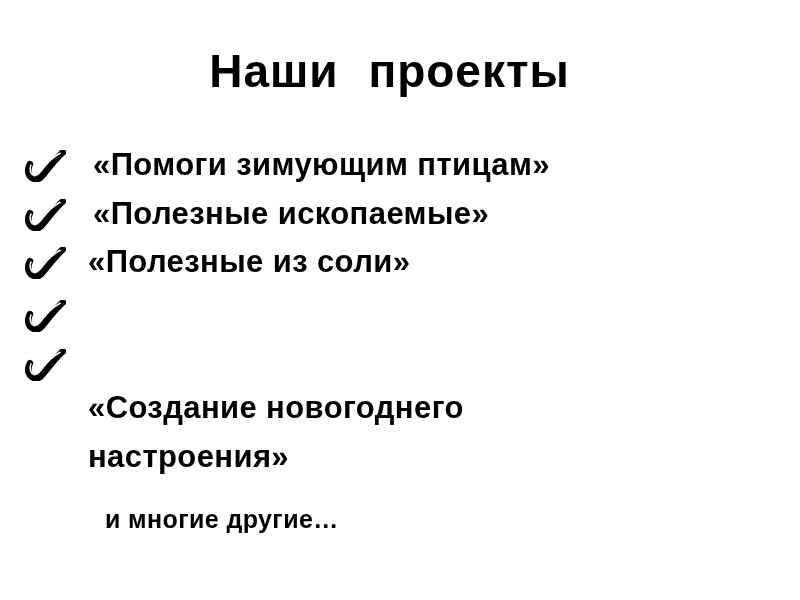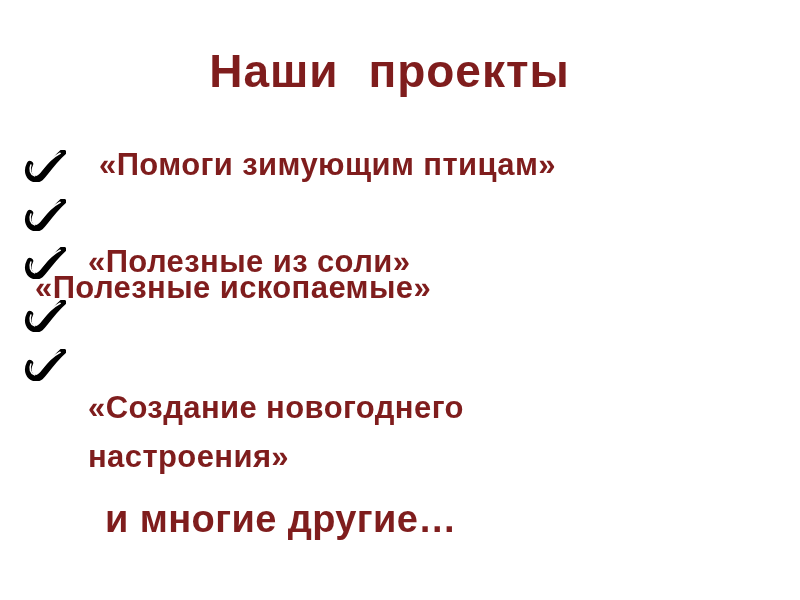--- a/index.html
+++ b/index.html
@@ -3,69 +3,69 @@
 <meta charset="utf-8">
 <style>
   html,body { margin:0; padding:0; }
   .slide {
     position: relative;
     width: 779px;
     height: 600px;
     background: #ffffff;
     overflow: hidden;
     font-family: "Liberation Sans", sans-serif;
-    color: #7f1d1d;
+    color: #000000;
   }
   .title {
     position: absolute;
     top: 44px;
     left: 0;
     width: 100%;
     text-align: center;
     font-size: 46px;
     font-weight: bold;
     letter-spacing: 1px;
     word-spacing: 16px;
     white-space: nowrap;
   }
   .row {
     position: absolute;
     left: 24px;
     display: flex;
     align-items: flex-start;
   }
   .row-0 { top: 140px; }
-  .row-1 { top: 189px; flex-direction: column; }
+  .row-1 { top: 189px; }
   .row-2 { top: 237px; }
   .row-3 { top: 290px; }
   .row-4 { top: 339px; }
   .icon-cell {
     width: 64px;
     flex: 0 0 64px;
     padding-top: 10px;
   }
   .check-svg { display:block; }
   .item-text {
     font-size: 31px;
     font-weight: bold;
     line-height: 49px;
     letter-spacing: 0.4px;
     white-space: nowrap;
   }
-  .item-text.lead-space { margin-left: 11px; }
+  .item-text.lead-space { margin-left: 5px; }
   .item-text.wrap {
     white-space: normal;
     width: 430px;
     margin-top: 44px;
   }
   .footer-note {
     position: absolute;
     left: 105px;
     top: 495px;
-    font-size: 38px;
+    font-size: 25px;
     font-weight: bold;
     line-height: 49px;
     letter-spacing: 0.4px;
     white-space: nowrap;
     text-align: center;
   }
 </style>
 </head>
 <body>
 

